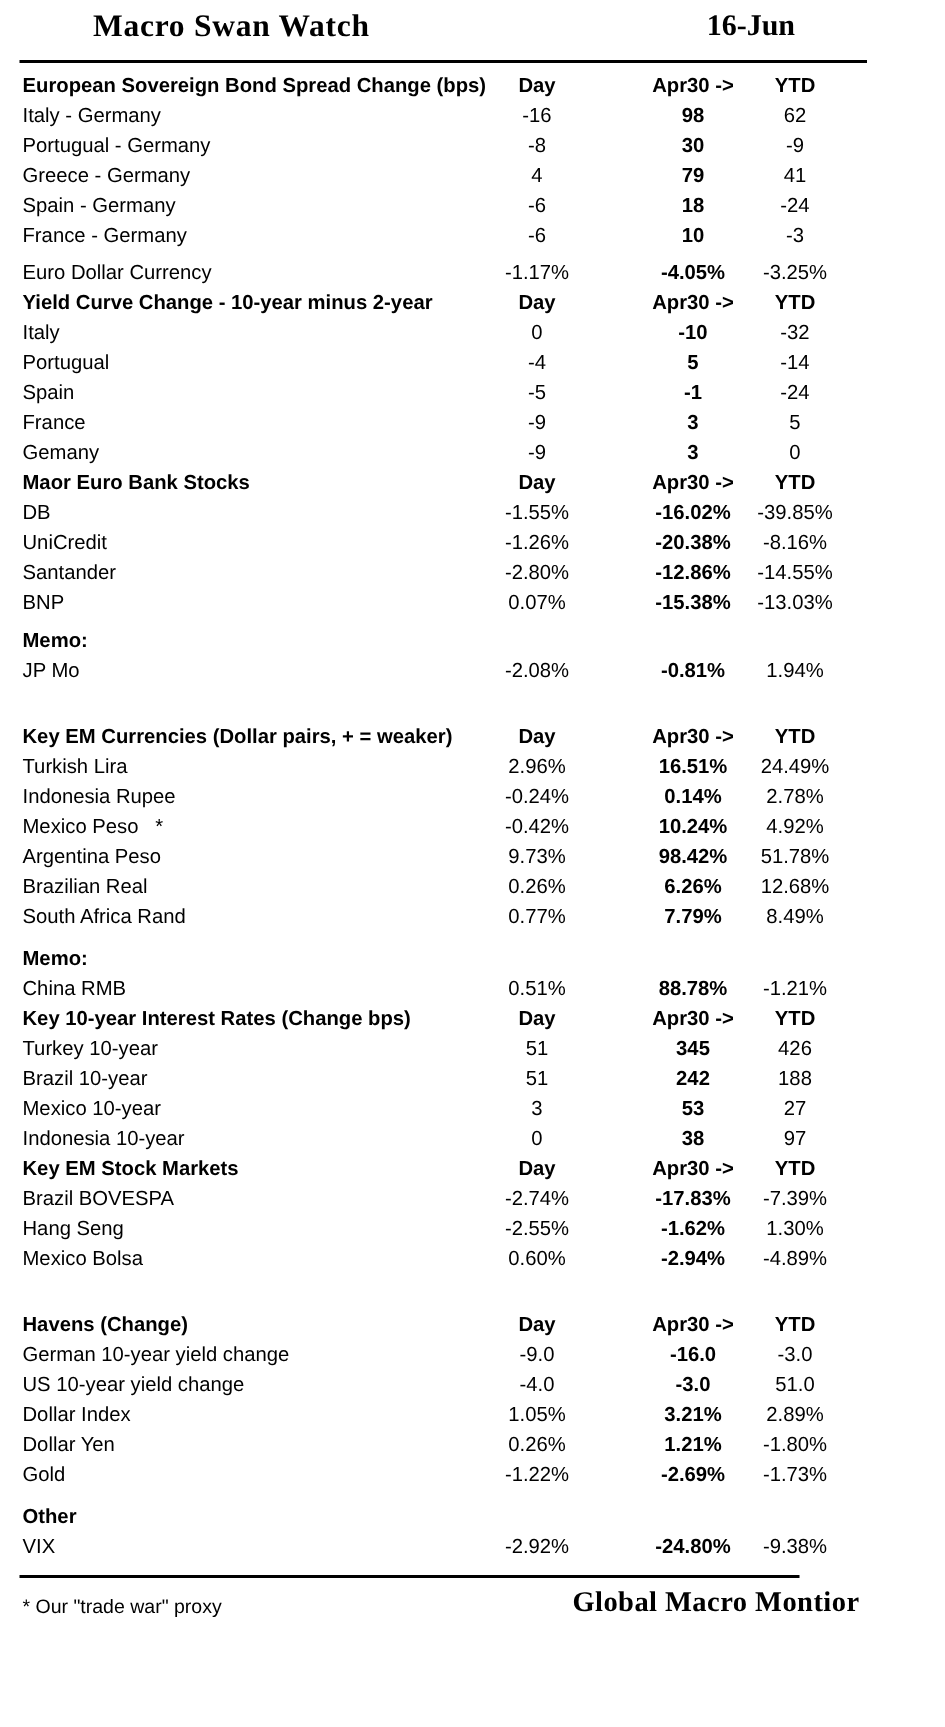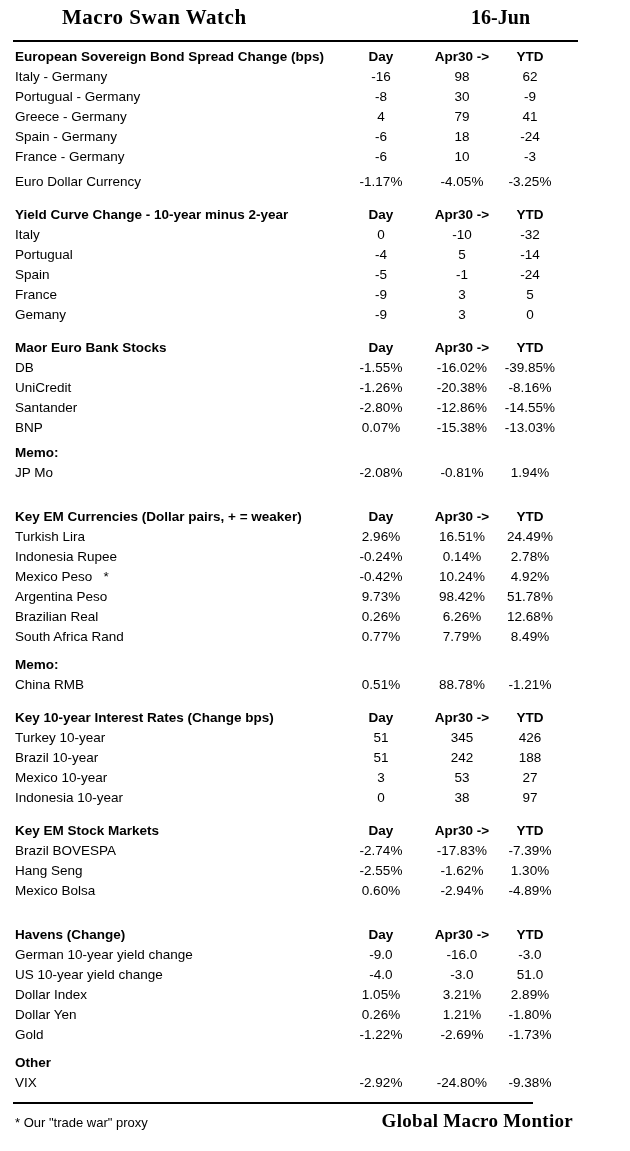--- a/index.html
+++ b/index.html
@@ -15,31 +15,31 @@
     font-family:"Liberation Serif", serif; font-weight:700; font-size:21px;
     letter-spacing:0.5px;
   }
   .report-date {
     position:absolute; left:400px; width:130px; top:1px; text-align:right;
     font-family:"Liberation Serif", serif; font-weight:700; font-size:20px;
   }
   .rule-top { border-top:2px solid #000; margin:3px 52px 5px 13px; }
   .rule-bottom { border-top:2px solid #000; margin:9px 97px 0 13px; }
 
-  .section { margin-top:13px; }
+  .section { }
   .section.sp-first { margin-top:0; }
   .section.sp-lg { margin-top:24px; }
   .section.sp-sm { margin-top:8px; }
 
   .row { position:relative; height:20px; line-height:20px; }
   .row.gap { margin-top:5px; }
   .row .lbl { position:absolute; left:15px; white-space:pre; }
   .c1,.c2,.c3 { position:absolute; text-align:center; white-space:pre; }
-  .c1 { left:338px; width:86px; }
-  .c2 { left:410px; width:104px; }
+  .c1 { left:315px; width:86px; }
+  .c2 { left:410px; width:104px;font-weight:bold; }
   .c3 { left:487px; width:86px; }
   .hdr .lbl, .hdr .c1, .hdr .c2, .hdr .c3 {
     font-weight:700; text-underline-offset:3px;
   }
   .subhead .lbl { font-weight:700; }
 
   .footer { position:relative; height:34px; margin-top:4px; }
   .footnote { position:absolute; left:15px; top:7px; font-size:13px; }
   .brand {
     position:absolute; right:57px; top:2px;

